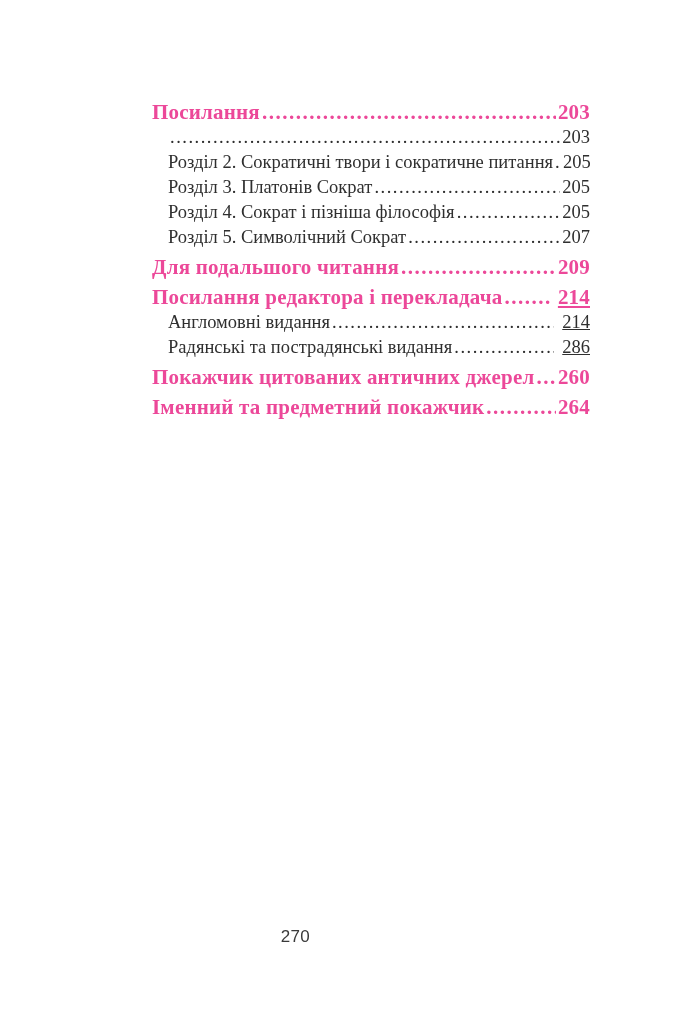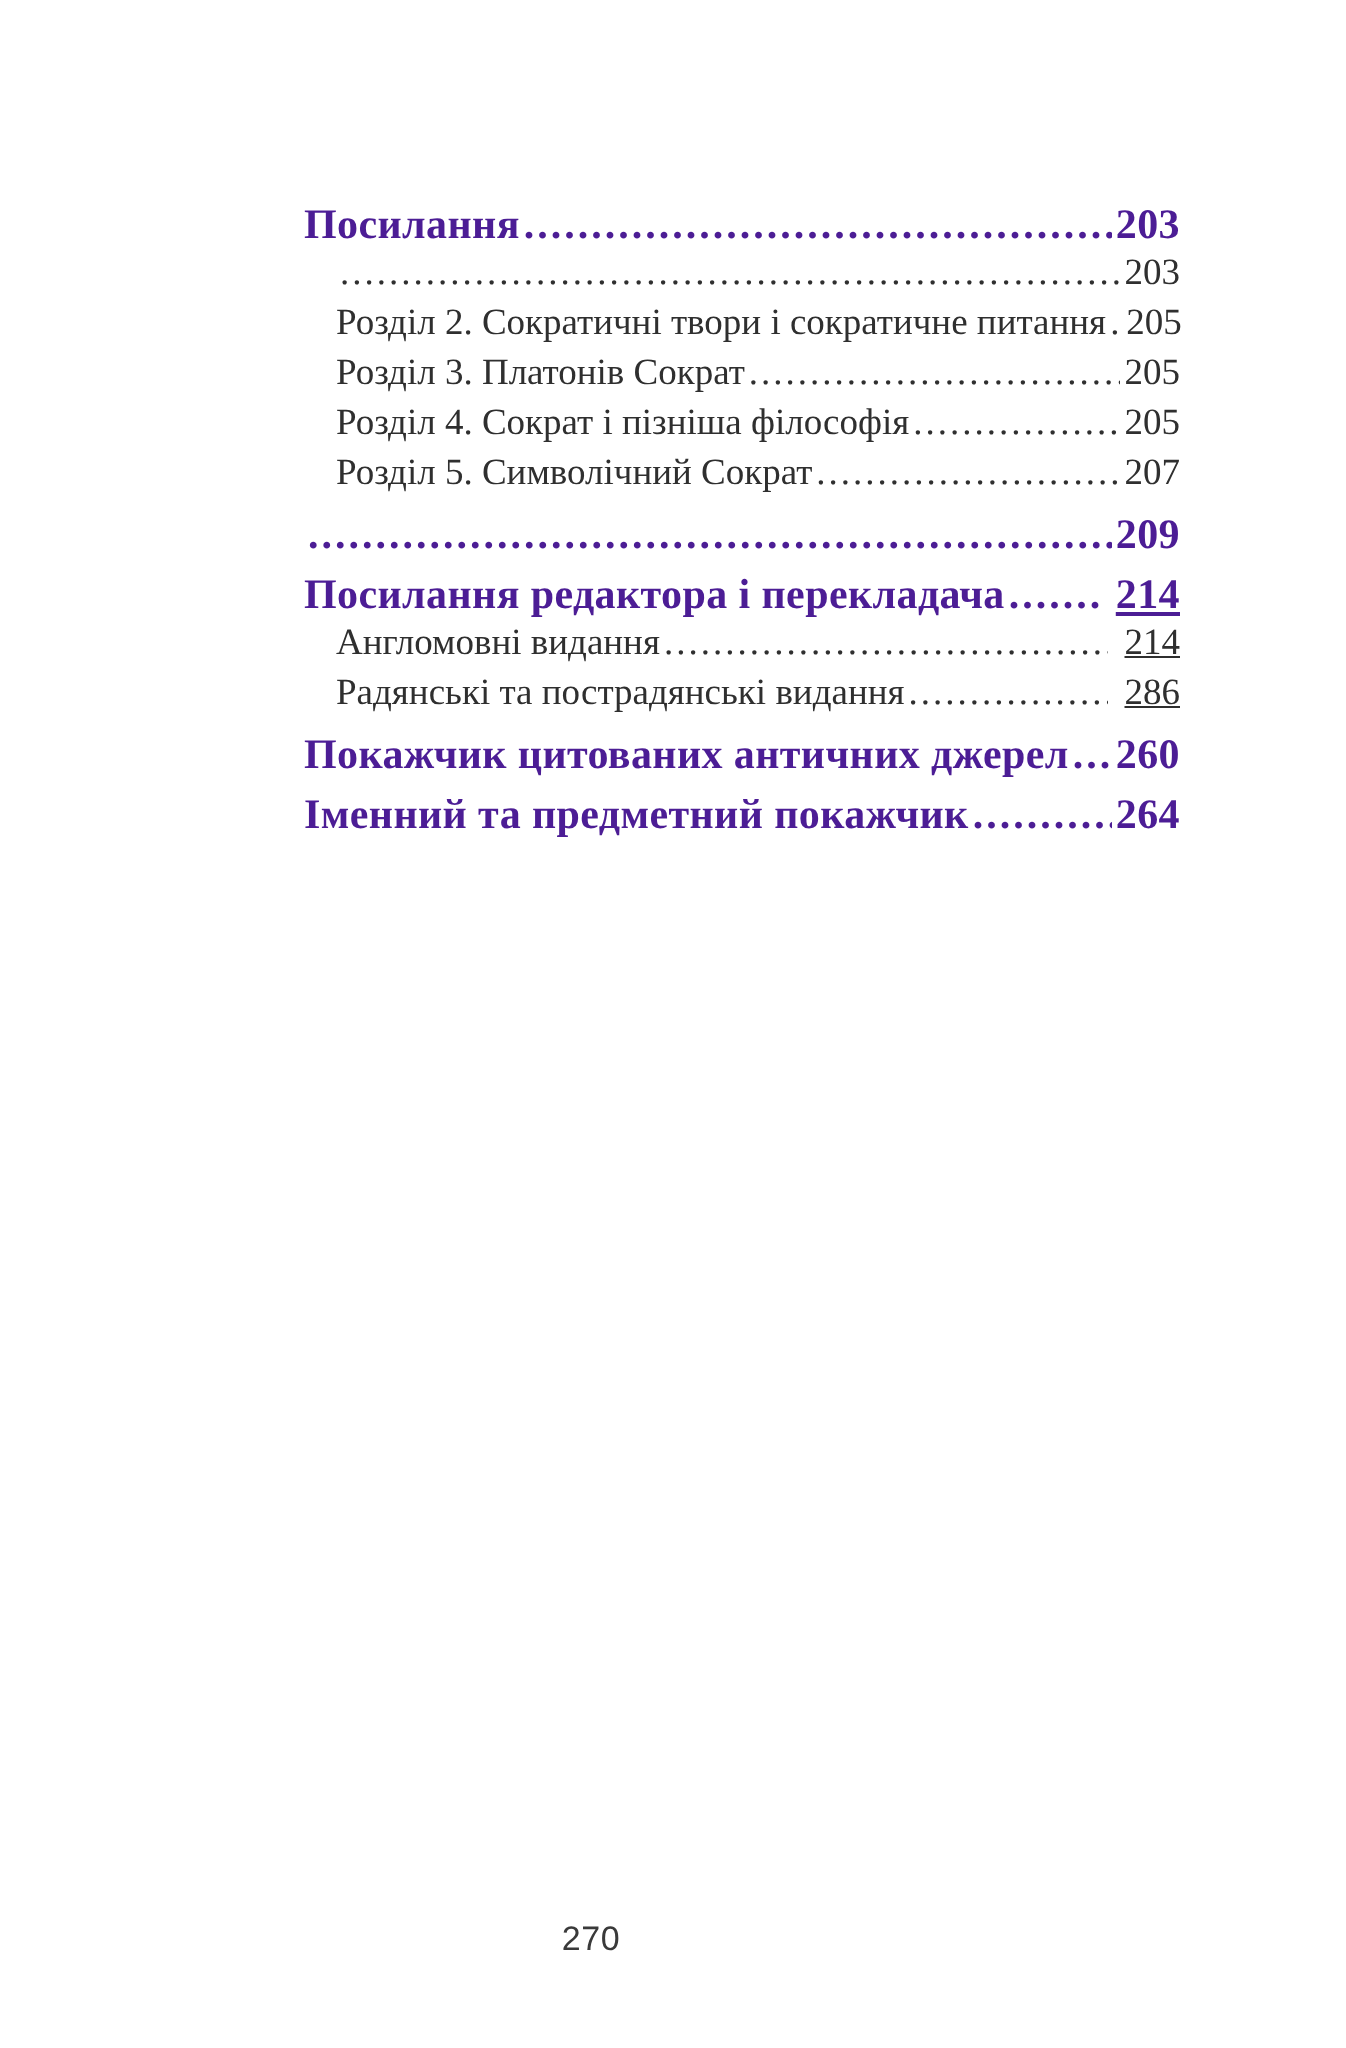--- a/index.html
+++ b/index.html
@@ -25,21 +25,21 @@
   .toc-row {
     display: flex;
     align-items: baseline;
     line-height: 25px;
     color: #2f2f2f;
     cursor: pointer;
   }
   .toc-row.lvl0 {
     font-size: 21px;
     font-weight: 700;
-    color: #4c1d95;
+    color: #ec4899;
     letter-spacing: 0.2px;
     margin-top: 5px;
   }
   .toc-row.lvl0:first-child { margin-top: 0; }
   .toc-row.lvl1 {
     font-size: 18.5px;
     font-weight: 400;
     padding-left: 16px;
   }
   .toc-label { white-space: nowrap; flex: 0 0 auto; }
@@ -59,21 +59,20 @@
   .footer {
     position: absolute;
     top: 927px;
     left: 0;
     width: 591px;
     text-align: center;
     font-family: "Liberation Sans", sans-serif;
     font-size: 17px;
     color: #3a3a3a;
     letter-spacing: 0.3px;
-    margin-top: 33px;
   }
 </style>
 </head>
 <body>
 
 <div class="page">
 
   <div class="toc" id="toc-list">
       <div class="toc-row lvl0">
       <span class="toc-label">Посилання</span>
@@ -98,20 +97,21 @@
       <span class="toc-label">Розділ 4. Сократ і пізніша філософія</span>
       <span class="toc-leader"></span>
       <span class="toc-page">205</span>
     </div>
       <div class="toc-row lvl1">
       <span class="toc-label">Розділ 5. Символічний Сократ</span>
       <span class="toc-leader"></span>
       <span class="toc-page">207</span>
     </div>
       <div class="toc-row lvl0">
+      <span class="toc-label">Для подальшого читання</span>
       <span class="toc-leader"></span>
       <span class="toc-page">209</span>
     </div>
       <div class="toc-row lvl0 gap">
       <span class="toc-label">Посилання редактора і перекладача</span>
       <span class="toc-leader"></span>
       <span class="toc-page">214</span>
     </div>
       <div class="toc-row lvl1 gap">
       <span class="toc-label">Англомовні видання</span>

